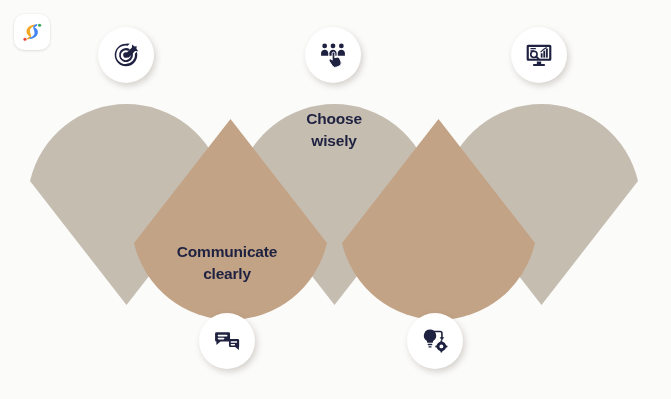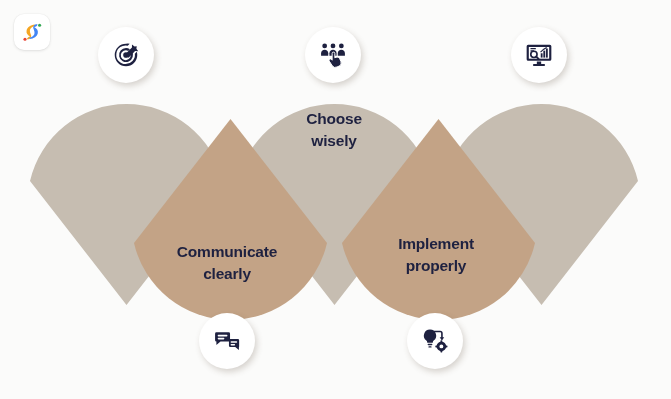--- a/index.html
+++ b/index.html
@@ -148,22 +148,20 @@
     </g>
   </svg>
 
 
   <div class="petal-label l2">Communicate
 clearly</div>
 
   <div class="petal-label l3">Choose
 wisely</div>
 
-  <div class="petal-label l4">Implement
-properly</div>
 
 
   <div class="icon-circle ic1">
     <svg width="26" height="26" viewBox="0 0 24 24">
       <path fill="#1E2140" d="M12 1.6a10.4 10.4 0 1 0 10.4 10.4 10.6 10.6 0 0 0-.42-2.93l-1.8 1.8A8.6 8.6 0 1 1 13.6 3.4l1.8-1.8A10.4 10.4 0 0 0 12 1.6Z"></path>
       <path fill="#1E2140" d="M12 5.6a6.4 6.4 0 1 0 5.3 2.8l-1.5 1.5A4.6 4.6 0 1 1 14.1 8.2l1.5-1.5A6.4 6.4 0 0 0 12 5.6Z"></path>
       <circle cx="12" cy="12" r="2.6" fill="#1E2140"></circle>
       <path fill="#1E2140" d="m11.3 11.3 6.2-6.2V2.3l2.4 1.9 2.0-.2-.3 2.3 1.7 2.2-2.9-.1-6.1 6.1Z"></path>
     </svg>
   </div>

